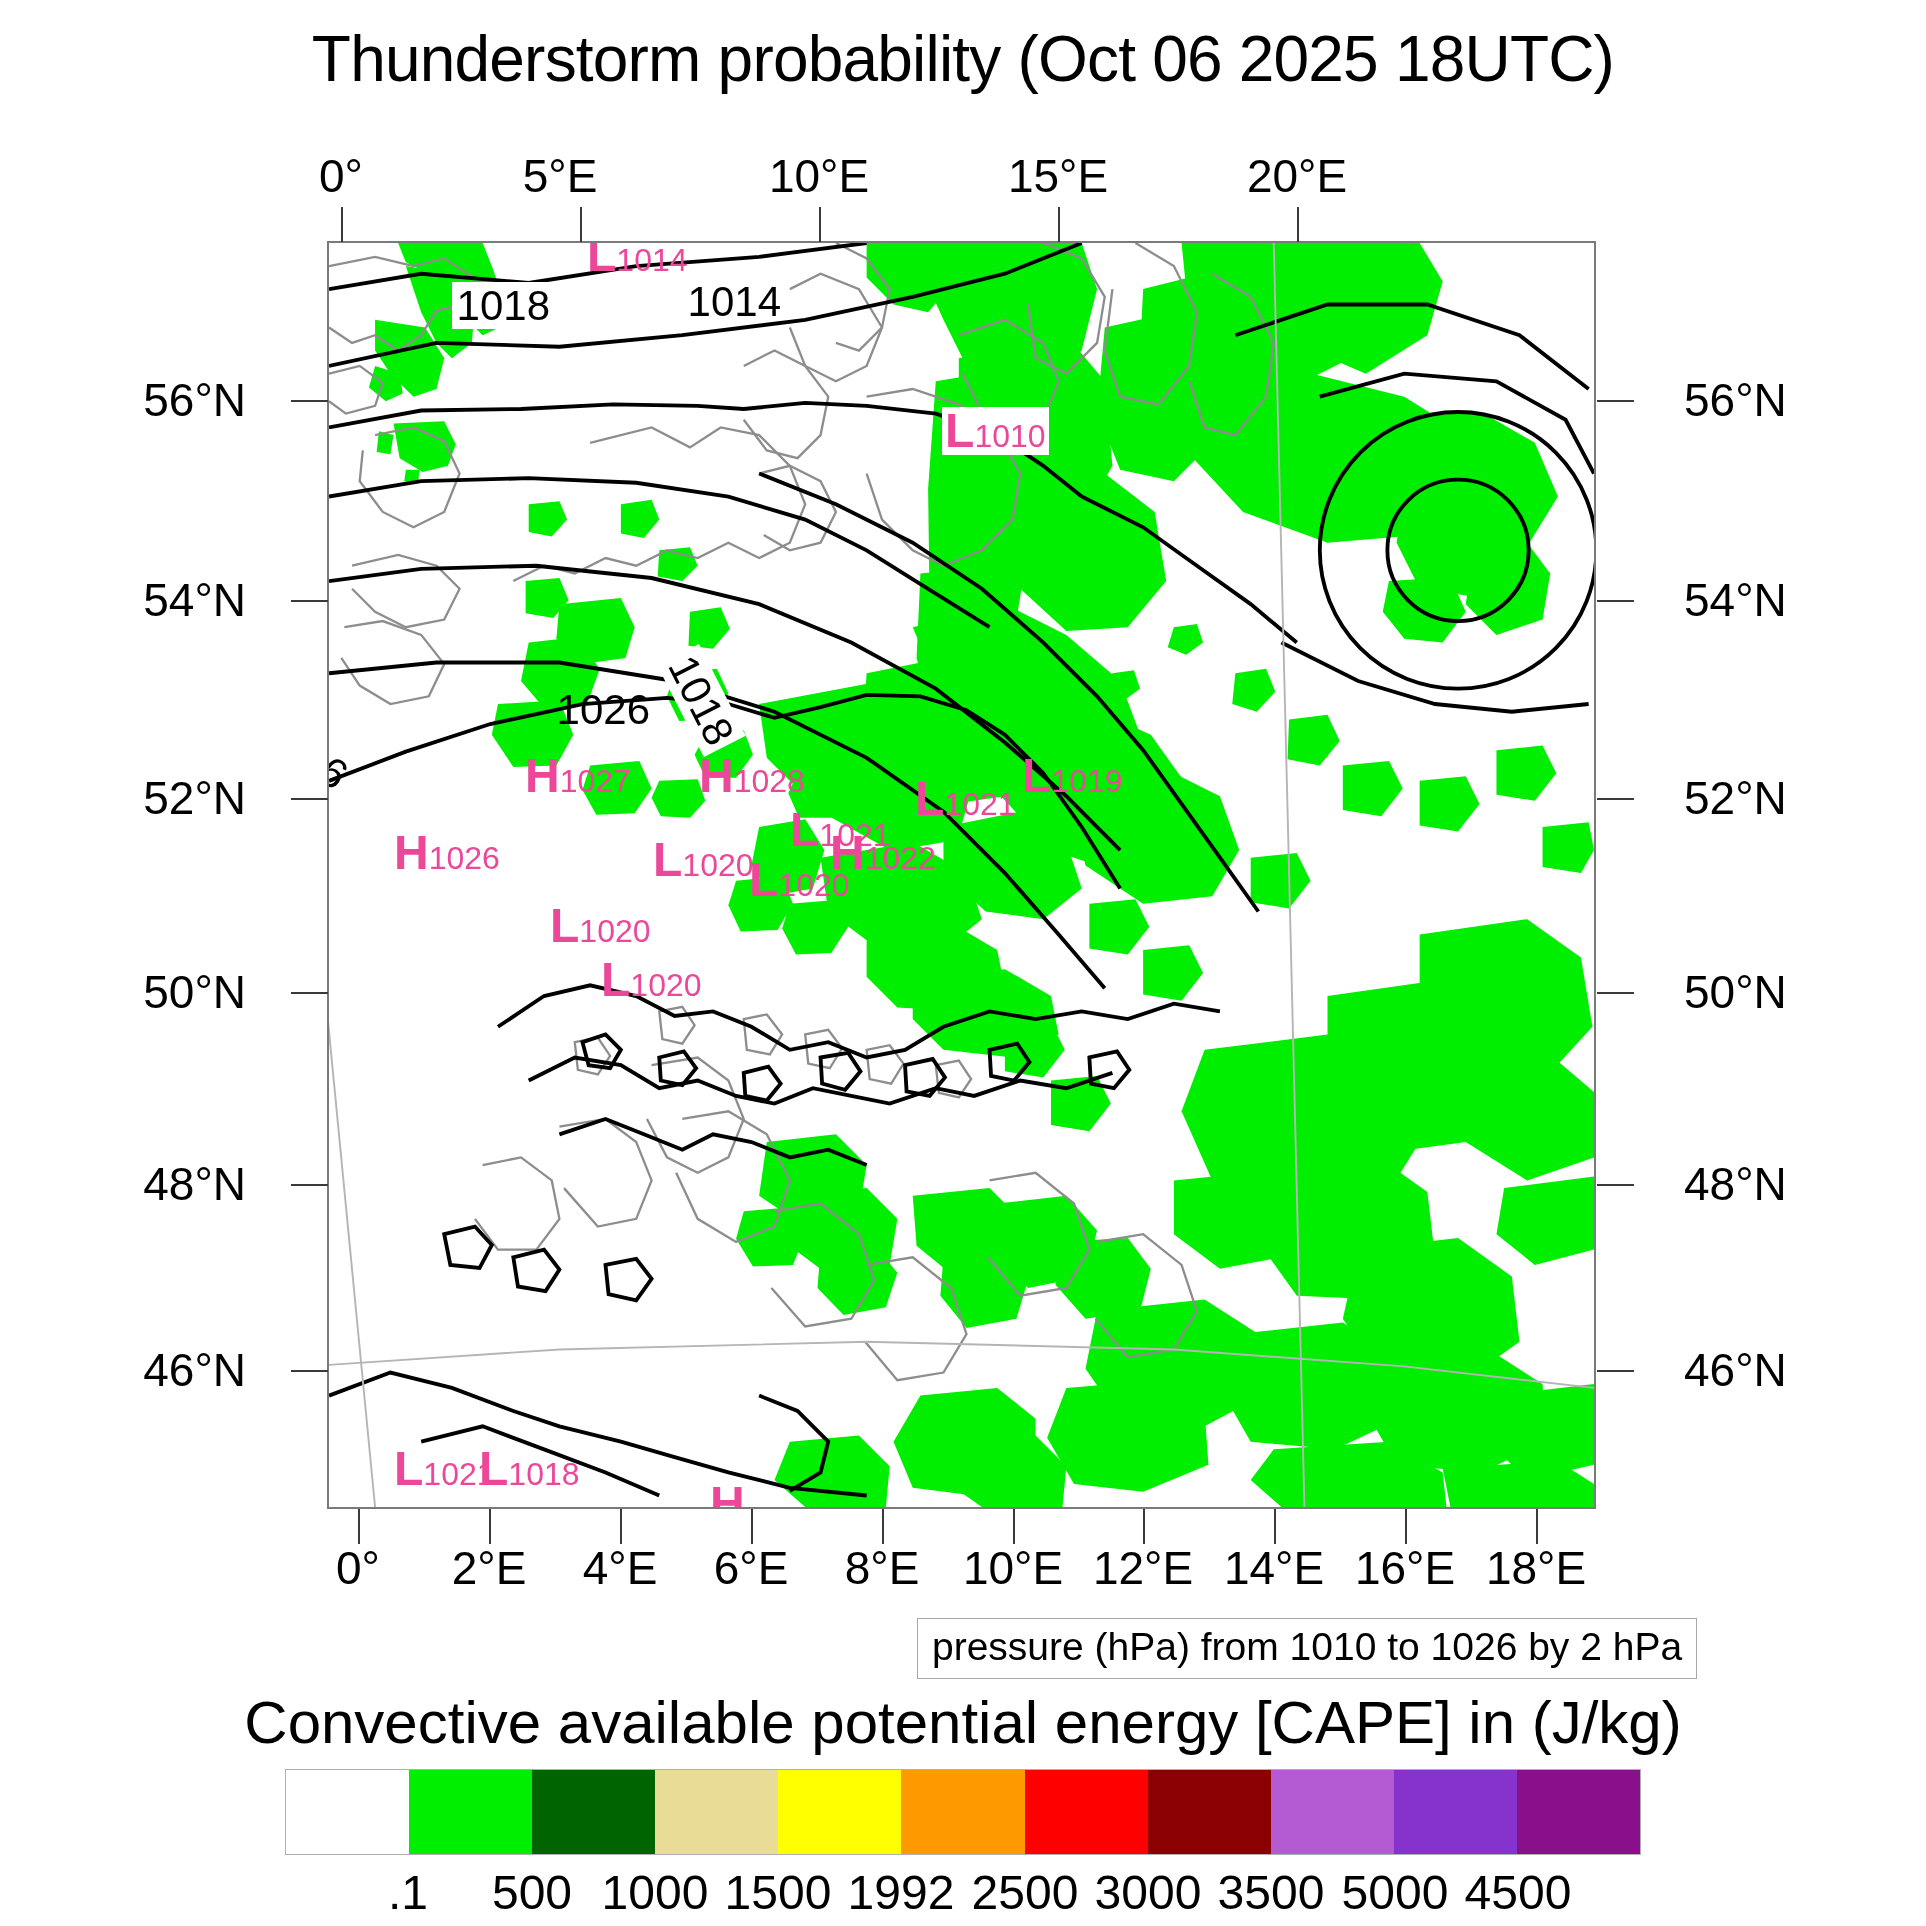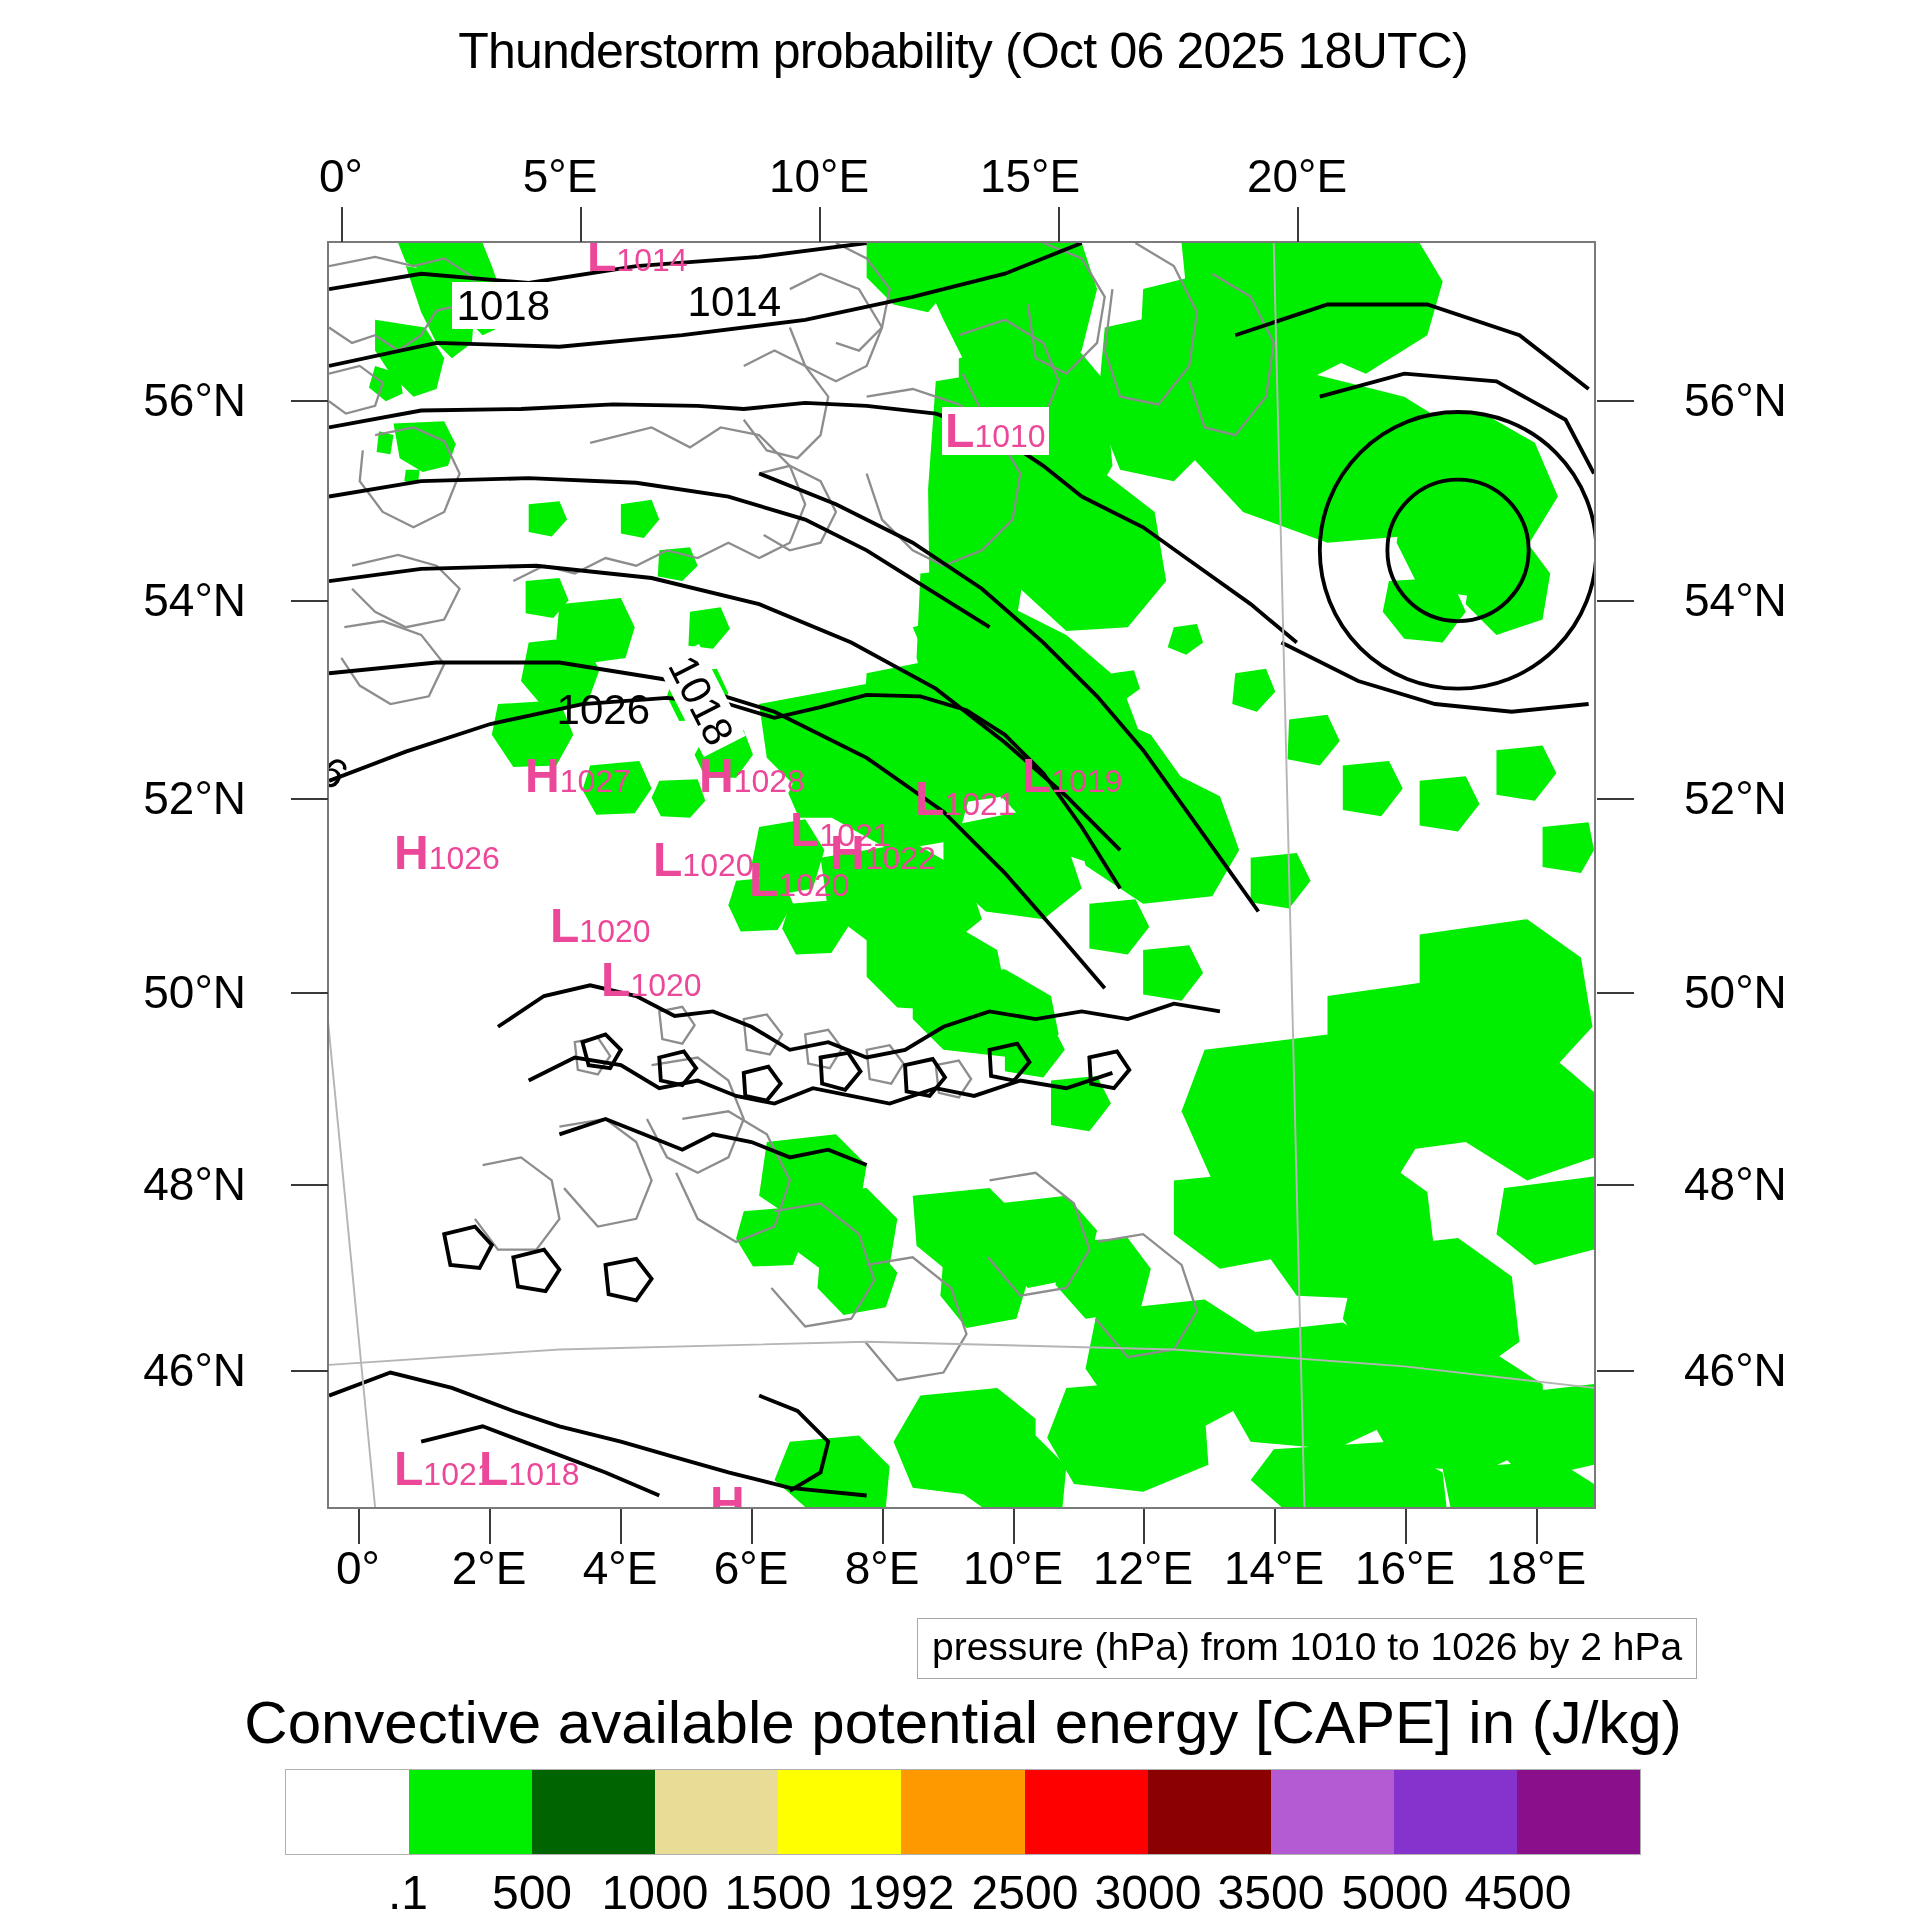--- a/index.html
+++ b/index.html
@@ -3,21 +3,21 @@
 <meta charset="utf-8">
 <style>
   html,body{margin:0;padding:0;background:#ffffff;}
   body{width:1926px;height:1926px;position:relative;
        font-family:"Liberation Sans","DejaVu Sans",sans-serif;
        -webkit-font-smoothing:antialiased;}
 
   
   #chart-title{
     position:absolute;left:0;top:21.6px;width:1926px;text-align:center;
-    font-size:50px;letter-spacing:-0.8px;color:#000;white-space:nowrap;
+    font-size:64px;letter-spacing:-0.8px;color:#000;white-space:nowrap;
   }
 
   
   #map-frame{
     position:absolute;left:327px;top:241px;width:1269px;height:1268px;
     border:2.3px solid #7a7a7a;box-sizing:border-box;background:#ffffff;
     overflow:hidden;
   }
   #map-canvas{position:absolute;left:0;top:0;width:100%;height:100%;}
 
@@ -368,21 +368,21 @@
 <div class="tick-h" style="left:1597px;top:400px;width:37px;"></div>
 <div class="tick-h" style="left:1597px;top:600px;width:37px;"></div>
 <div class="tick-h" style="left:1597px;top:798px;width:37px;"></div>
 <div class="tick-h" style="left:1597px;top:992px;width:37px;"></div>
 <div class="tick-h" style="left:1597px;top:1184px;width:37px;"></div>
 <div class="tick-h" style="left:1597px;top:1370px;width:37px;"></div>
 
 <div class="lon-top" style="left:341px;">0°</div>
 <div class="lon-top" style="left:560px;">5°E</div>
 <div class="lon-top" style="left:819px;">10°E</div>
-<div class="lon-top" style="left:1030px;text-align:right;">15°E</div>
+<div class="lon-top" style="left:1058px;text-align:right;">15°E</div>
 <div class="lon-top" style="left:1297px;">20°E</div>
 
 <div class="lon-bot" style="left:358px;">0°</div>
 <div class="lon-bot" style="left:489px;">2°E</div>
 <div class="lon-bot" style="left:620px;">4°E</div>
 <div class="lon-bot" style="left:751px;">6°E</div>
 <div class="lon-bot" style="left:882px;">8°E</div>
 <div class="lon-bot" style="left:1013px;">10°E</div>
 <div class="lon-bot" style="left:1143px;">12°E</div>
 <div class="lon-bot" style="left:1274px;">14°E</div>

